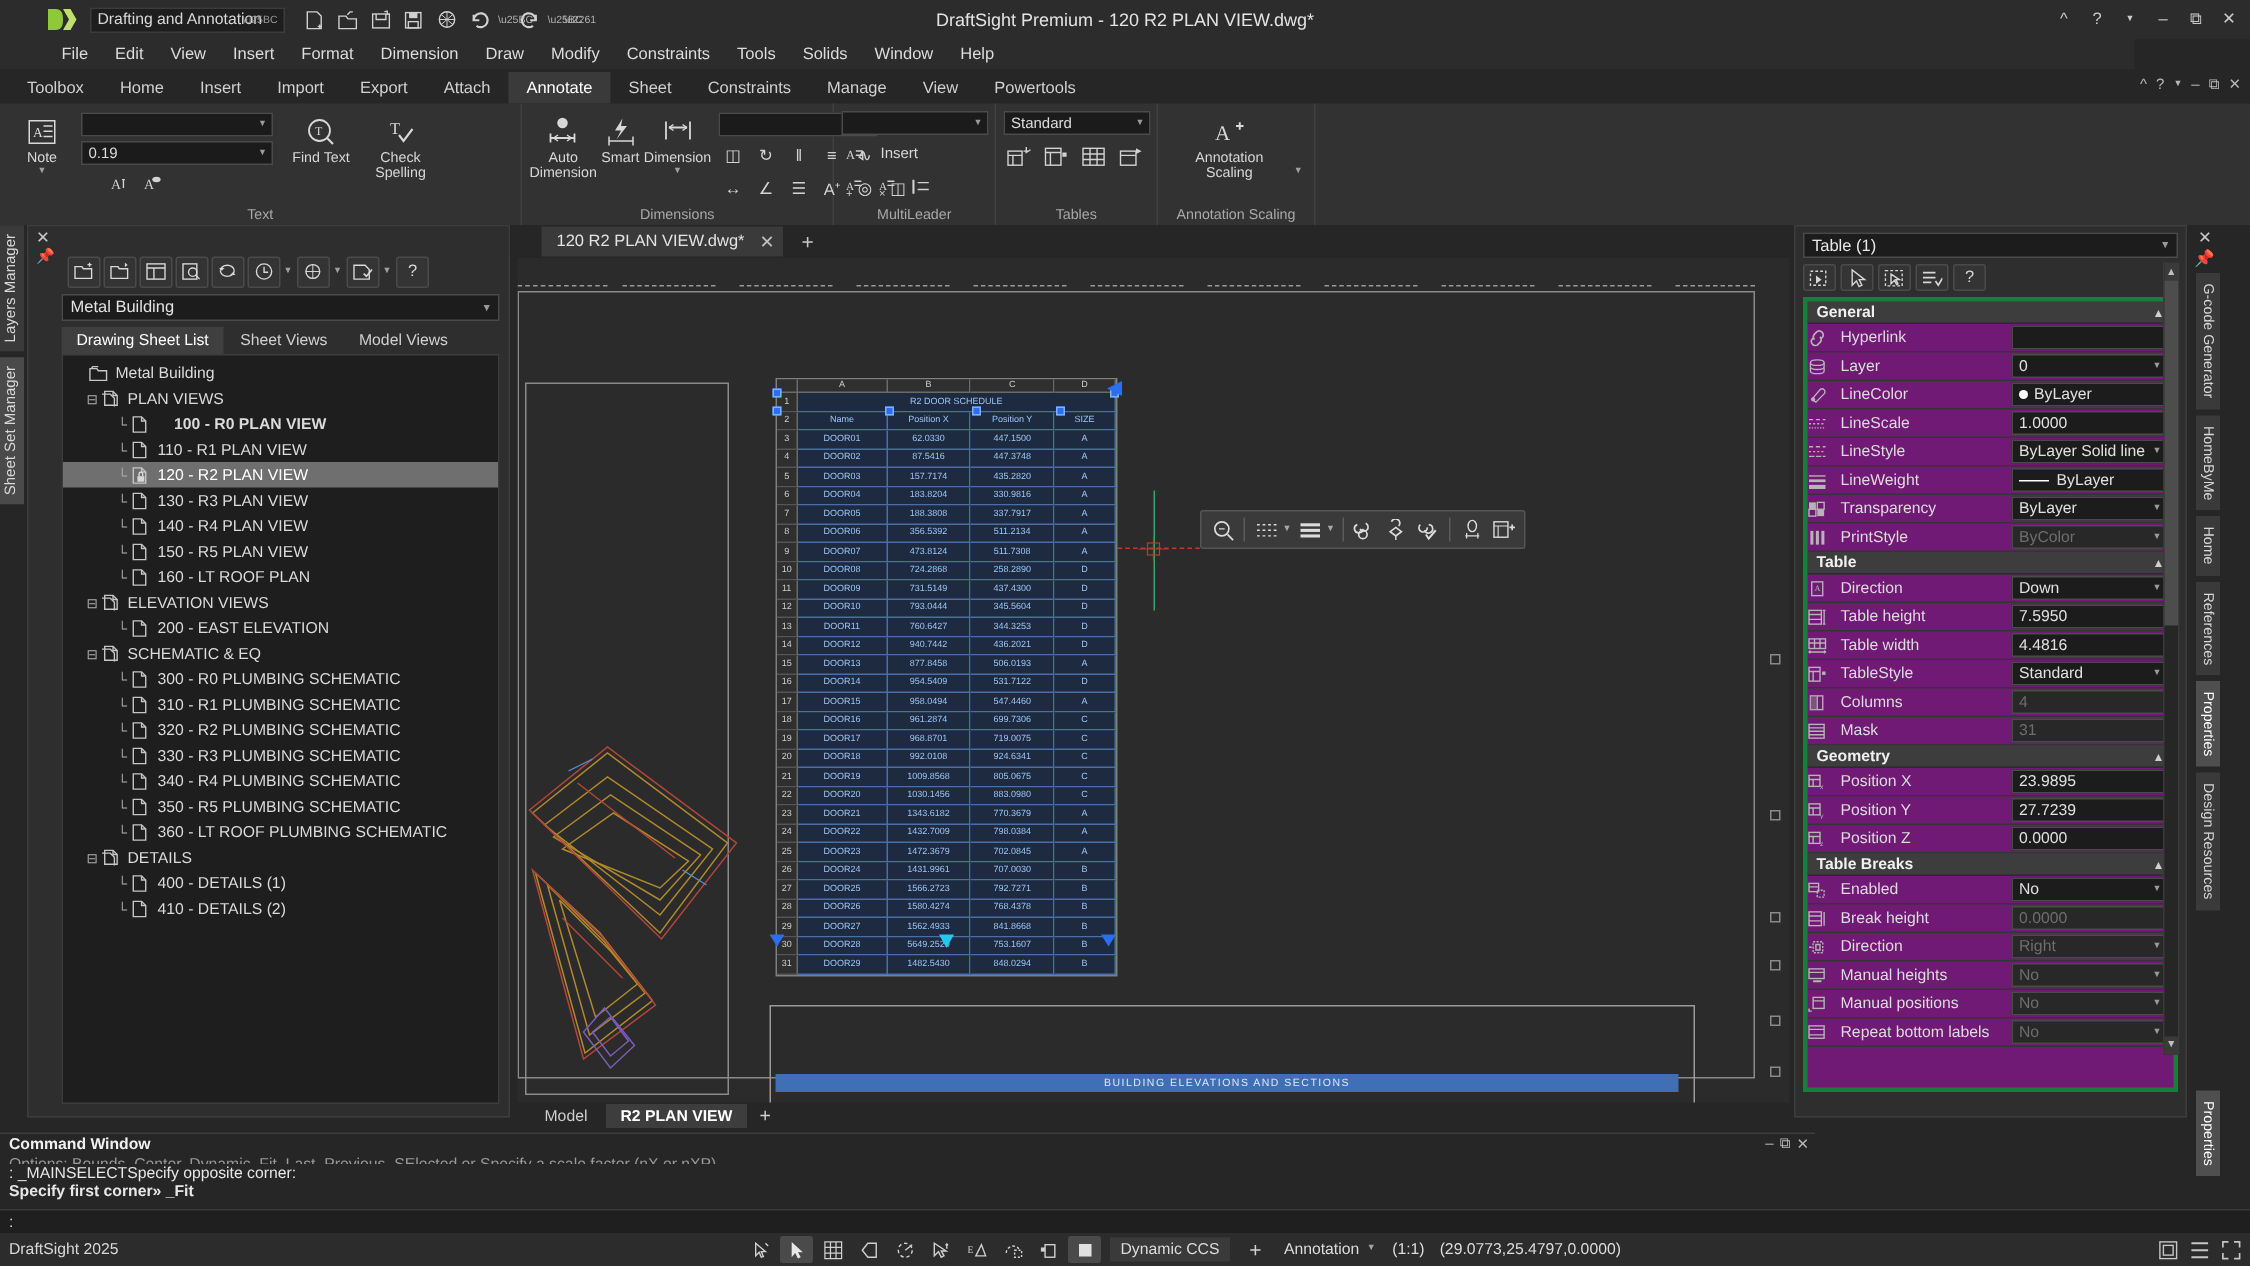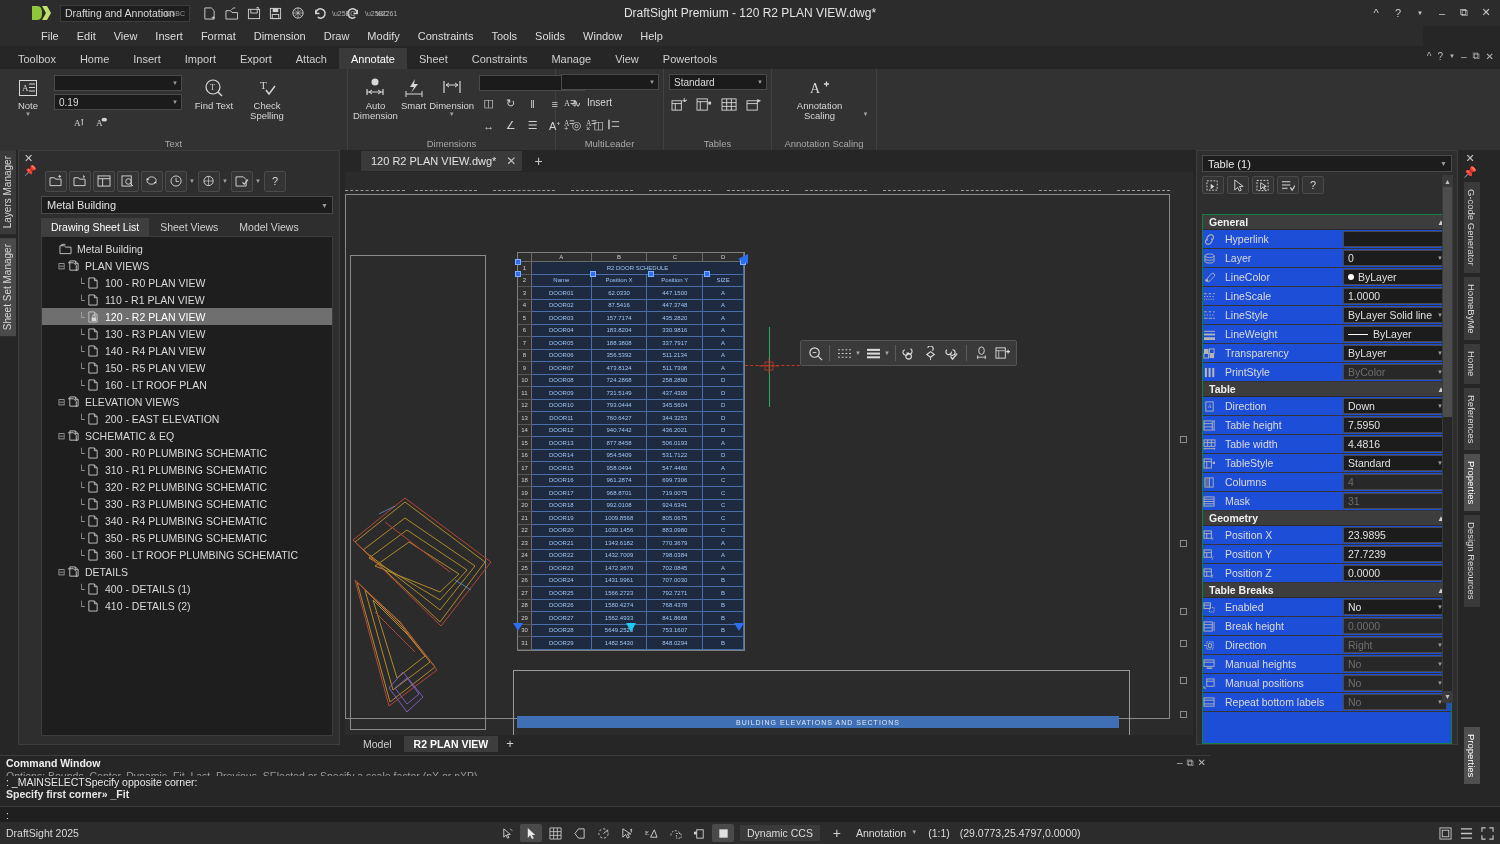--- a/index.html
+++ b/index.html
@@ -251,22 +251,22 @@
     display: flex; align-items: center; padding: 0 14px 0 5px; font-size: 11px; color: #e8e8e8;
     position: relative;
   }
   .pphead .caret { position: absolute; right: 4px; font-size: 7px; color: #9a9a9a; }
   .pptools { display: flex; gap: 3px; padding: 4px 5px; }
   .pptools .pt {
     width: 22px; height: 18px; display: flex; align-items: center; justify-content: center;
     border: 1px solid #4a4a4a; background: #343434; color: #d6d6d6; font-size: 11px; border-radius: 2px;
   }
   .ppbody {
-    margin: 16px 5px; height: 530px; overflow: hidden; position: relative;
-    border: 1px solid #15803d; background: #1d4ed8;
+    margin: 0 5px; height: 530px; overflow: hidden; position: relative;
+    border: 3px solid #15803d; background: #701a75;
   }
   .sechdr {
     height: 15px; background: #3d3d3d; display: flex; align-items: center;
     padding: 0 6px; font-size: 10.5px; font-weight: bold; color: #f0f0f0;
     justify-content: space-between; border-bottom: 1px solid #2a2a2a;
   }
   .sechdr .tri { font-size: 8px; color: #cfcfcf; }
   .prow { display: flex; align-items: center; height: 19px; border-bottom: 1px solid #343434; }
   .prow .pic { width: 22px; text-align: center; font-size: 10px; color: #b5b5b5; }
   .prow .plab { flex: 1; font-size: 10.5px; color: #dcdcdc; }
@@ -778,21 +778,21 @@
           <span style="margin-left: 3px;">PLAN VIEWS</span>
         </div>
         <div class="tnode lvl2">
           <span class="exp">└</span>
           <span class="ic">
             <svg width="12" height="12" viewBox="0 0 13 13">
               <path d="M2 1 h6 l3 3 v8 h-9 z" fill="none" stroke="#c6c6c6"></path>
               <path d="M8 1 v3 h3" fill="none" stroke="#c6c6c6"></path>
             </svg>
           </span>
-          <span style="margin-left: 3px;">100 - R0 PLAN VIEW</span>
+          <span style="margin-left: 14px; font-weight: bold;">100 - R0 PLAN VIEW</span>
         </div>
         <div class="tnode lvl2">
           <span class="exp">└</span>
           <span class="ic">
             <svg width="12" height="12" viewBox="0 0 13 13">
               <path d="M2 1 h6 l3 3 v8 h-9 z" fill="none" stroke="#c6c6c6"></path>
               <path d="M8 1 v3 h3" fill="none" stroke="#c6c6c6"></path>
             </svg>
           </span>
           <span style="margin-left: 3px;">110 - R1 PLAN VIEW</span>

